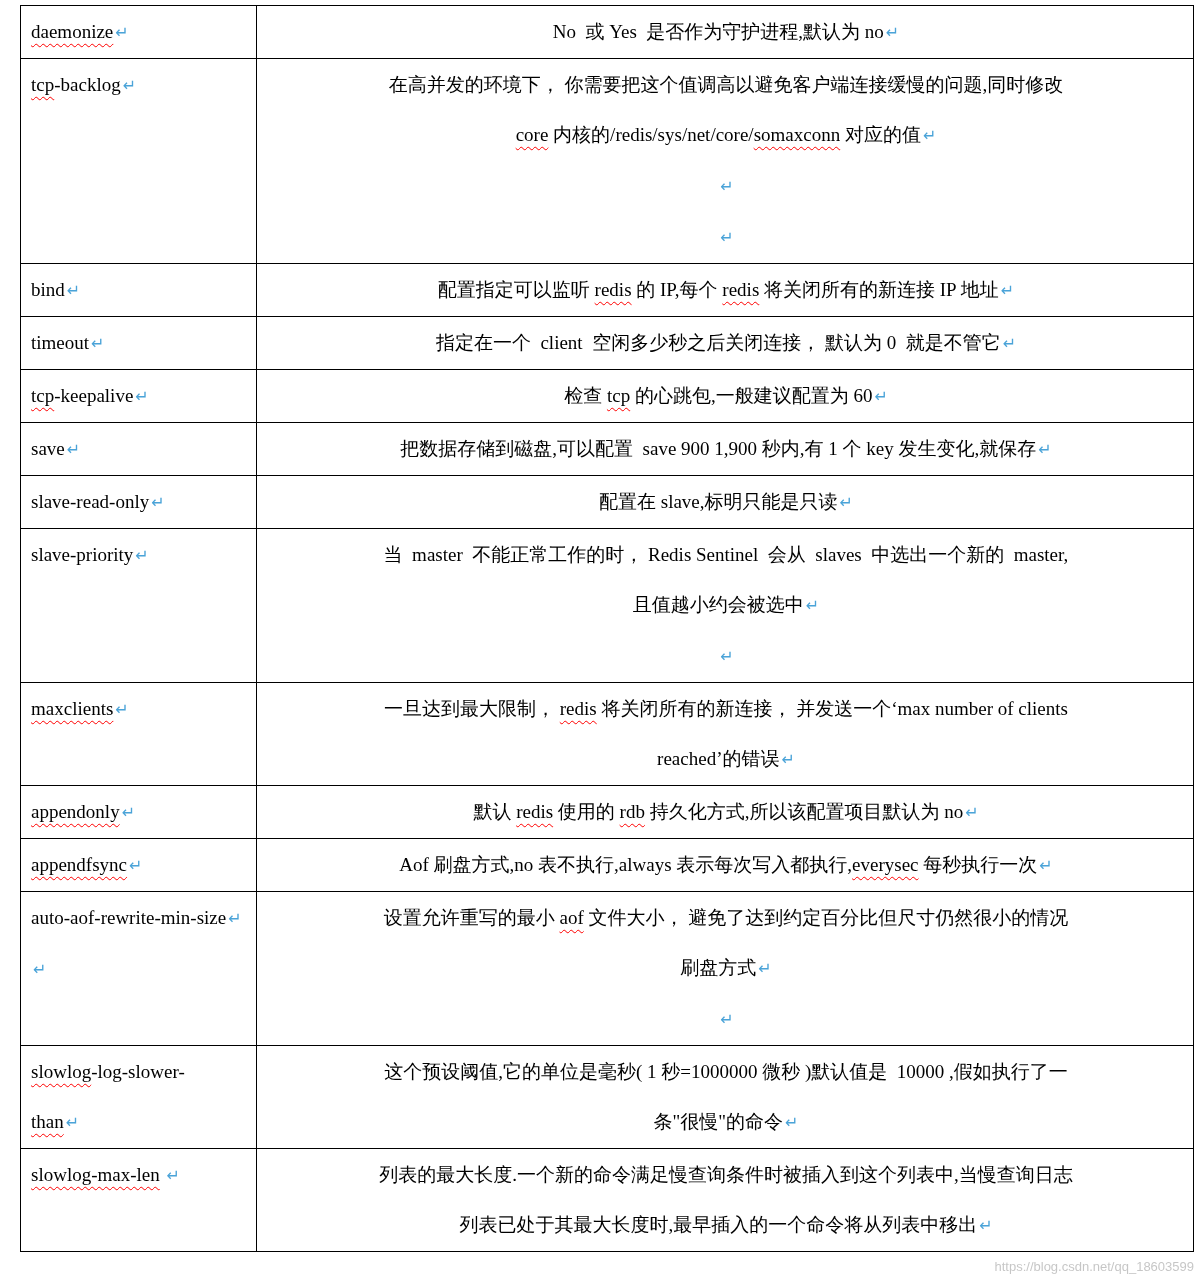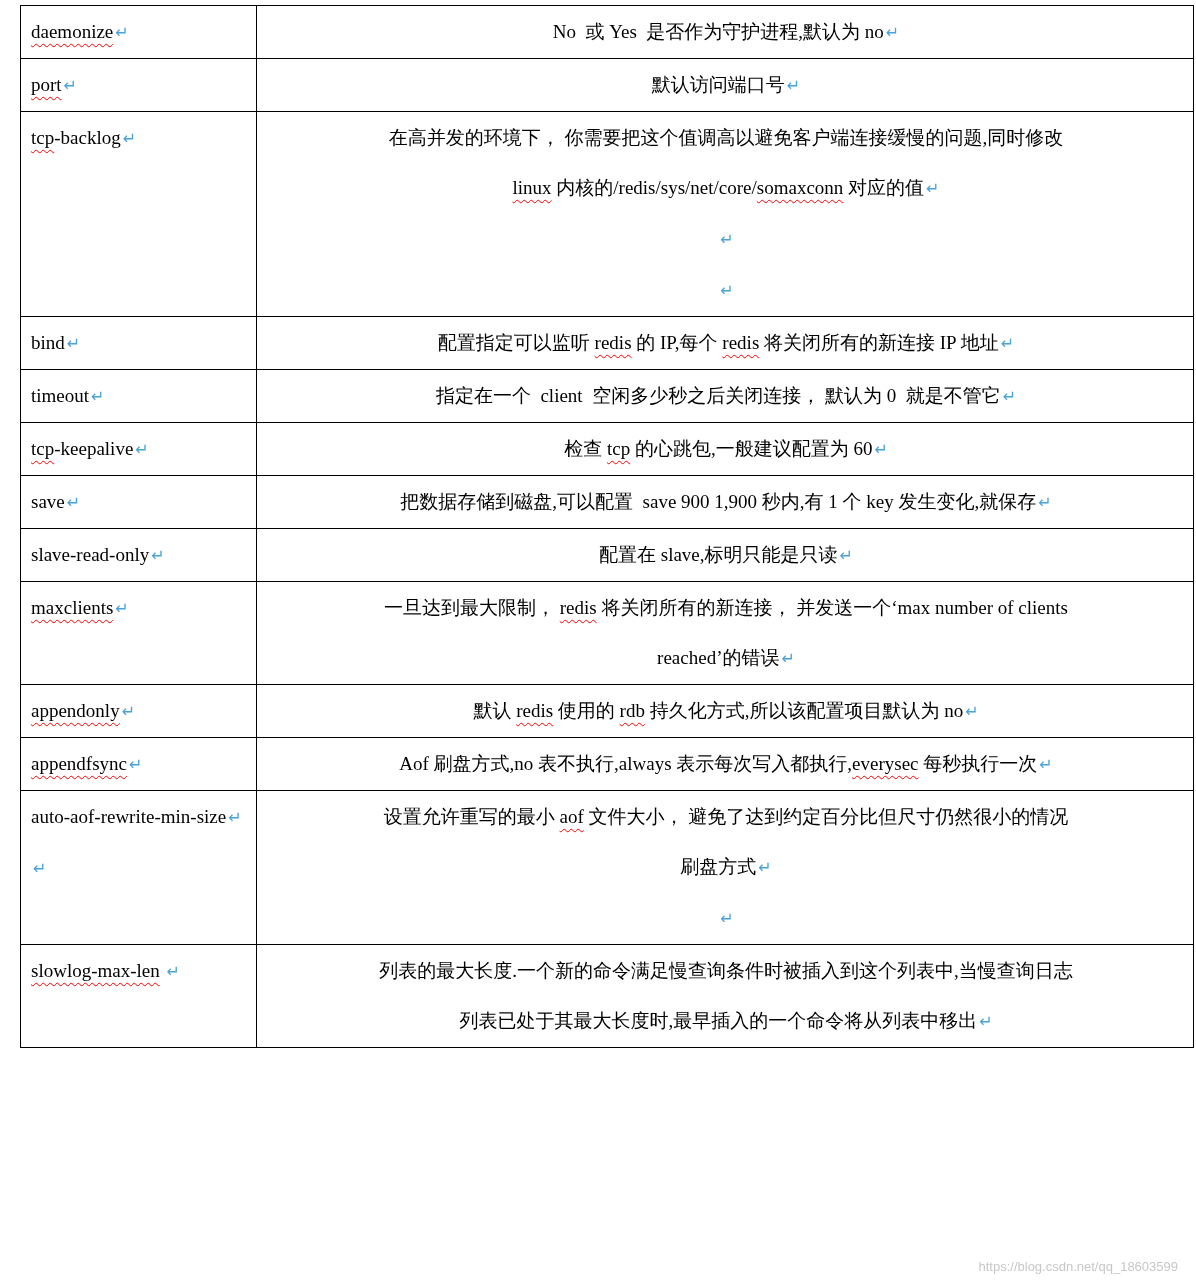--- a/index.html
+++ b/index.html
@@ -37,21 +37,21 @@
     text-decoration-skip-ink: none;
   }
   .pilcrow {
     color: var(--pilcrow, #4aa3d8);
     font-family: "DejaVu Sans", sans-serif;
     font-size: 16px;
     margin-left: 2px;
   }
   .watermark {
     position: absolute;
-    right: 18px;
+    right: 2px;
     bottom: 12px;
     font-size: 13px;
     font-family: "Liberation Sans", sans-serif;
     color: var(--watermark, #bdbdbd);
     opacity: 0.85;
     pointer-events: none;
   }
 </style>
 </head>
 <body>
@@ -66,32 +66,24 @@
         <tr>
           <td class="term">
             <div class="para"><span class="wavy">daemonize</span><span class="pilcrow">↵</span></div>
           </td>
           <td class="desc">
             <div class="para"><span>No  或 Yes  是否作为守护进程,默认为 no</span><span class="pilcrow">↵</span></div>
           </td>
         </tr>
         <tr>
           <td class="term">
-            <div class="para"><span class="wavy">port</span><span class="pilcrow">↵</span></div>
-          </td>
-          <td class="desc">
-            <div class="para"><span>默认访问端口号</span><span class="pilcrow">↵</span></div>
-          </td>
-        </tr>
-        <tr>
-          <td class="term">
             <div class="para"><span class="wavy">tcp</span><span>-backlog</span><span class="pilcrow">↵</span></div>
           </td>
           <td class="desc">
-            <div class="para"><span>在高并发的环境下， 你需要把这个值调高以避免客户端连接缓慢的问题,同时修改</span><br><span class="wavy">linux</span><span> 内核的/redis/sys/net/core/</span><span class="wavy">somaxconn</span><span> 对应的值</span><span class="pilcrow">↵</span></div>
+            <div class="para"><span>在高并发的环境下， 你需要把这个值调高以避免客户端连接缓慢的问题,同时修改</span><br><span class="wavy">core</span><span> 内核的/redis/sys/net/core/</span><span class="wavy">somaxconn</span><span> 对应的值</span><span class="pilcrow">↵</span></div>
             <div class="para"><span class="pilcrow">↵</span></div>
             <div class="para"><span class="pilcrow">↵</span></div>
           </td>
         </tr>
         <tr>
           <td class="term">
             <div class="para"><span>bind</span><span class="pilcrow">↵</span></div>
           </td>
           <td class="desc">
             <div class="para"><span>配置指定可以监听 </span><span class="wavy">redis</span><span> 的 IP,每个 </span><span class="wavy">redis</span><span> 将关闭所有的新连接 IP 地址</span><span class="pilcrow">↵</span></div>
@@ -124,20 +116,29 @@
         <tr>
           <td class="term">
             <div class="para"><span>slave-read-only</span><span class="pilcrow">↵</span></div>
           </td>
           <td class="desc">
             <div class="para"><span>配置在 slave,标明只能是只读</span><span class="pilcrow">↵</span></div>
           </td>
         </tr>
         <tr>
           <td class="term">
+            <div class="para"><span>slave-priority</span><span class="pilcrow">↵</span></div>
+          </td>
+          <td class="desc">
+            <div class="para"><span>当  master  不能正常工作的时， Redis Sentinel  会从  slaves  中选出一个新的  master,</span><br><span>且值越小约会被选中</span><span class="pilcrow">↵</span></div>
+            <div class="para"><span class="pilcrow">↵</span></div>
+          </td>
+        </tr>
+        <tr>
+          <td class="term">
             <div class="para"><span class="wavy">maxclients</span><span class="pilcrow">↵</span></div>
           </td>
           <td class="desc">
             <div class="para"><span>一旦达到最大限制， </span><span class="wavy">redis</span><span> 将关闭所有的新连接， 并发送一个‘max number of clients</span><br><span>reached’的错误</span><span class="pilcrow">↵</span></div>
           </td>
         </tr>
         <tr>
           <td class="term">
             <div class="para"><span class="wavy">appendonly</span><span class="pilcrow">↵</span></div>
           </td>
@@ -158,20 +159,28 @@
             <div class="para"><span>auto-aof-rewrite-min-size</span><span class="pilcrow">↵</span></div>
             <div class="para"><span class="pilcrow">↵</span></div>
           </td>
           <td class="desc">
             <div class="para"><span>设置允许重写的最小 </span><span class="wavy">aof</span><span> 文件大小， 避免了达到约定百分比但尺寸仍然很小的情况</span><br><span>刷盘方式</span><span class="pilcrow">↵</span></div>
             <div class="para"><span class="pilcrow">↵</span></div>
           </td>
         </tr>
         <tr>
           <td class="term">
+            <div class="para"><span class="wavy">slowlog</span><span>-log-slower-</span><br><span class="wavy">than</span><span class="pilcrow">↵</span></div>
+          </td>
+          <td class="desc">
+            <div class="para"><span>这个预设阈值,它的单位是毫秒( 1 秒=1000000 微秒 )默认值是  10000 ,假如执行了一</span><br><span>条"很慢"的命令</span><span class="pilcrow">↵</span></div>
+          </td>
+        </tr>
+        <tr>
+          <td class="term">
             <div class="para"><span class="wavy">slowlog-max-len</span><span> </span><span class="pilcrow">↵</span></div>
           </td>
           <td class="desc">
             <div class="para"><span>列表的最大长度.一个新的命令满足慢查询条件时被插入到这个列表中,当慢查询日志</span><br><span>列表已处于其最大长度时,最早插入的一个命令将从列表中移出</span><span class="pilcrow">↵</span></div>
           </td>
         </tr>
       </tbody>
   </table>
   <div class="watermark">https://blog.csdn.net/qq_18603599</div>
 </div>

